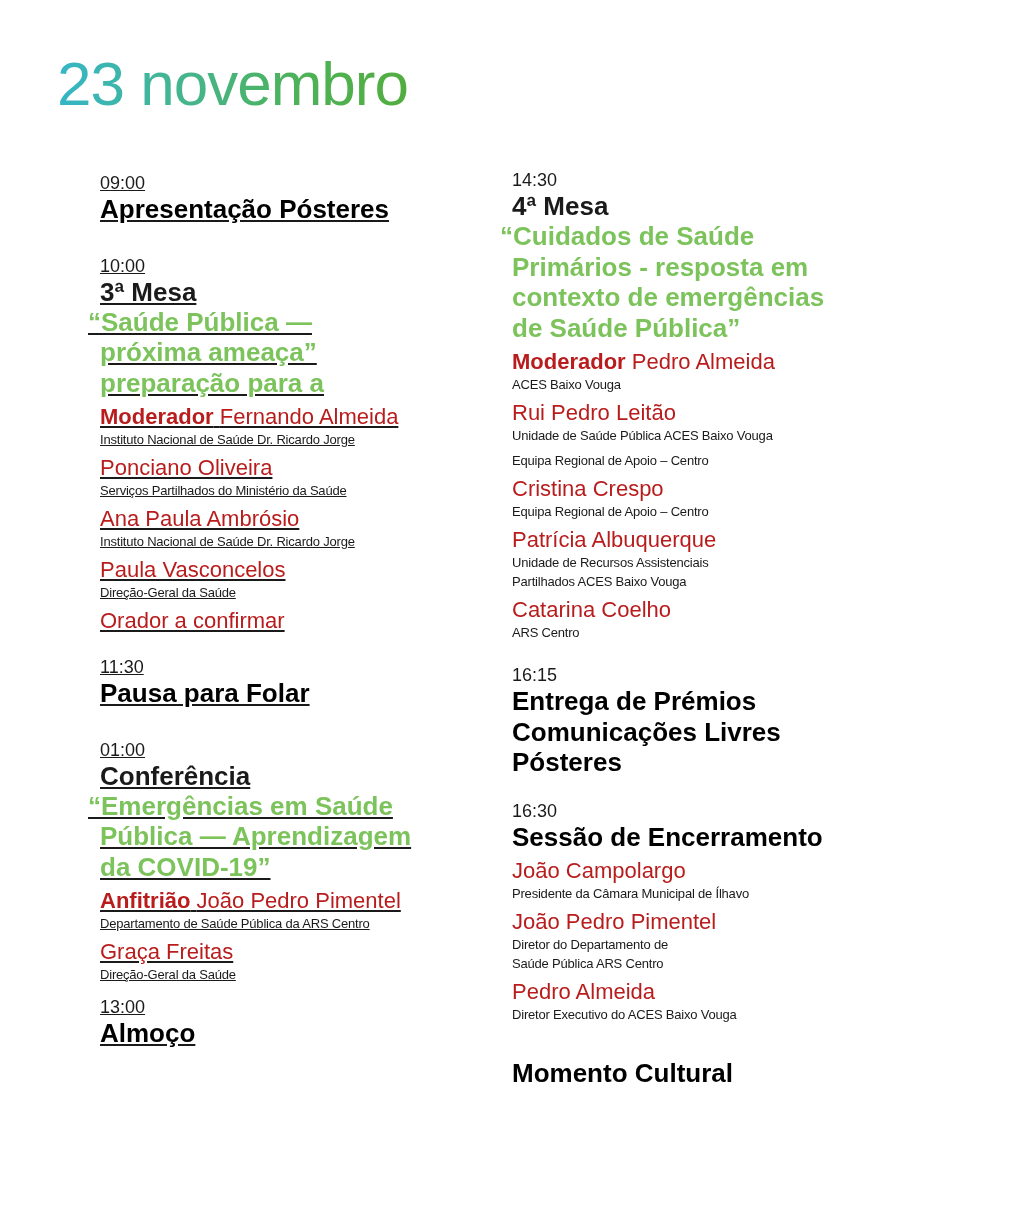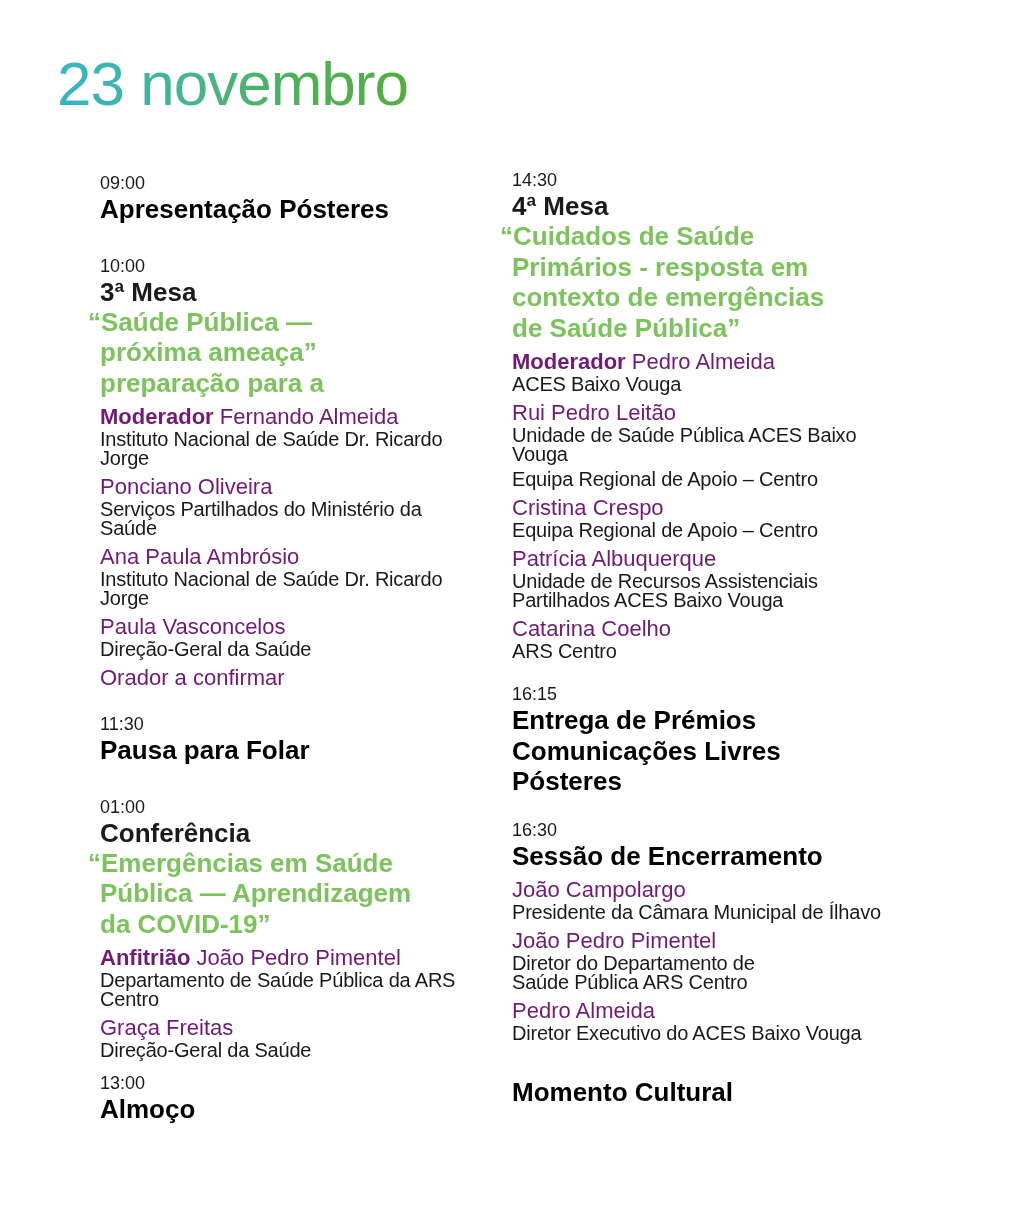--- a/index.html
+++ b/index.html
@@ -8,31 +8,31 @@
     font-family: "Liberation Sans", sans-serif; color: #1a1a1a;
   }
   .title {
     position: absolute; left: 57px; top: 48px;
     font-size: 62px; font-weight: normal; letter-spacing: -1px;
     line-height: 72px; margin: 0;
     background: linear-gradient(90deg, #35b6c6 0%, #45b58f 35%, #4db257 70%, #52ad3f 100%);
     -webkit-background-clip: text; background-clip: text; color: transparent;
   }
   .col { position: absolute; }
-  .col-left { left: 100px; top: 172px; width: 380px; }
+  .col-left { left: 100px; top: 172px; width: 380px; text-decoration: underline; }
   .col-right { left: 512px; top: 169px; width: 400px; }
   .block { position: relative; }
   .time { font-size: 18px; line-height: 22px; color: #1a1a1a; }
   .green { color: #000000; font-weight: bold; font-size: 26px; line-height: 30.5px; }
   .heading { font-weight: bold; font-size: 26px; line-height: 30px; color: #1a1a1a; }
   .quote { color: #7cc35c; font-weight: bold; font-size: 26px; line-height: 30.5px; text-indent: -12px; }
   .person { margin-top: 6px; }
-  .pname { font-size: 22px; line-height: 26px; color: #701a75; }
+  .pname { font-size: 22px; line-height: 26px; color: #b91c1c; }
   .pname b { font-weight: bold; }
-  .porg { font-size: 20px; line-height: 19px; color: #1a1a1a; letter-spacing: -0.2px; }
+  .porg { font-size: 13px; line-height: 19px; color: #1a1a1a; letter-spacing: -0.2px; }
   .gap-l { height: 30px; }
   .gap-m { height: 22px; }
   .gap-s { height: 12px; }
 </style>
 </head>
 <body>
 
 <h1 class="title">23 novembro</h1>
 
 <div class="col col-left">

